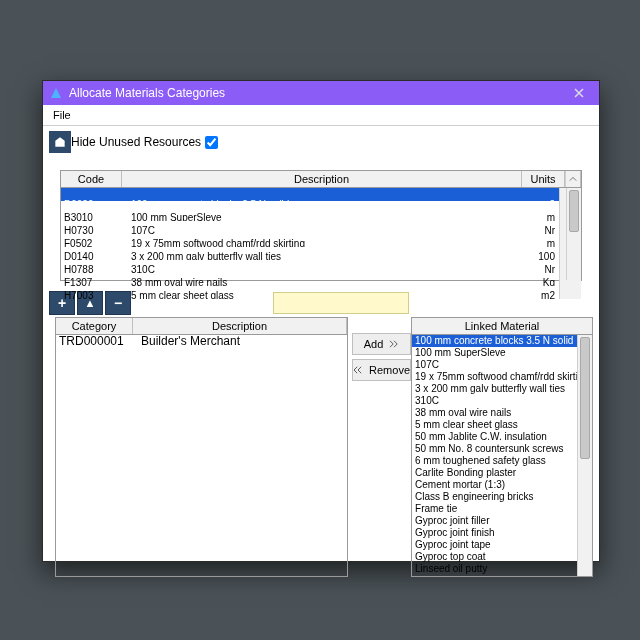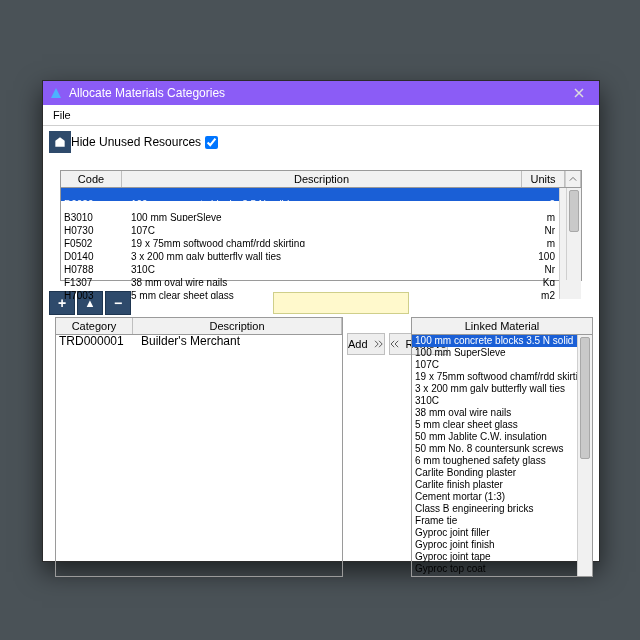--- a/index.html
+++ b/index.html
@@ -34,21 +34,21 @@
   .ctrlrow .btn{width:24px;height:22px;background:#2e4a6b;color:#fff;display:flex;align-items:center;justify-content:center;border:1px solid #1e3550;font-size:14px;font-weight:bold;cursor:pointer}
   .ctrlrow .search{margin-left:140px;width:130px;height:18px;background:#fff9cc;border:1px solid #cfcf8a}
   .pane-wrap{display:flex;margin:0 6px 6px 12px;height:260px}
   .left{width:320px;border:1px solid #9a9a9a;margin-right:4px;position:relative}
   .left .head{display:flex;height:16px;background:#f1f1f1;border-bottom:1px solid #9a9a9a;font-size:11px}
   .left .head>div{border-right:1px solid #bfbfbf;display:flex;align-items:center;justify-content:center}
   .left .row{display:flex;height:13px;font-size:12px;line-height:13px}
   .left .row>div{overflow:hidden;white-space:nowrap;padding:0 3px}
   .lc-cat{width:76px}
   .lc-desc{flex:1}
-  .mid{width:64px;display:flex;flex-direction:row;gap:4px;padding-top:16px}
+  .mid{width:64px;display:flex;flex-direction:column;gap:4px;padding-top:16px}
   .mid .mbtn{height:20px;background:#eee;border:1px solid #bfbfbf;display:flex;align-items:center;justify-content:center;gap:6px;font-size:11px;cursor:pointer}
   .right{flex:1;border:1px solid #9a9a9a;position:relative;display:flex;flex-direction:column}
   .right .head{height:16px;background:#f1f1f1;border-bottom:1px solid #9a9a9a;font-size:11px;display:flex;align-items:center;justify-content:center}
   .right .list{flex:1;overflow:hidden;position:relative}
   .right .list .item{height:12px;font-size:10px;line-height:12px;padding:0 3px;white-space:nowrap;overflow:hidden}
   .right .list .item.sel{background:#1a5fd6;color:#fff}
 </style>
 </head>
 <body>
 
@@ -196,21 +196,20 @@
           <div class="item">107C</div>
           <div class="item">19 x 75mm softwood chamf/rdd skirting</div>
           <div class="item">3 x 200 mm galv butterfly wall ties</div>
           <div class="item">310C</div>
           <div class="item">38 mm oval wire nails</div>
           <div class="item">5 mm clear sheet glass</div>
           <div class="item">50 mm Jablite C.W. insulation</div>
           <div class="item">50 mm No. 8 countersunk screws</div>
           <div class="item">6 mm toughened safety glass</div>
           <div class="item">Carlite Bonding plaster</div>
-          <div class="item">Carlite finish plaster</div>
           <div class="item">Cement mortar (1:3)</div>
           <div class="item">Class B engineering bricks</div>
           <div class="item">Frame tie</div>
           <div class="item">Gyproc joint filler</div>
           <div class="item">Gyproc joint finish</div>
           <div class="item">Gyproc joint tape</div>
           <div class="item">Gyproc top coat</div>
           <div class="item">Linseed oil putty</div>
           <div class="vsb">
             <div class="thumb" style="height:120px"></div>

